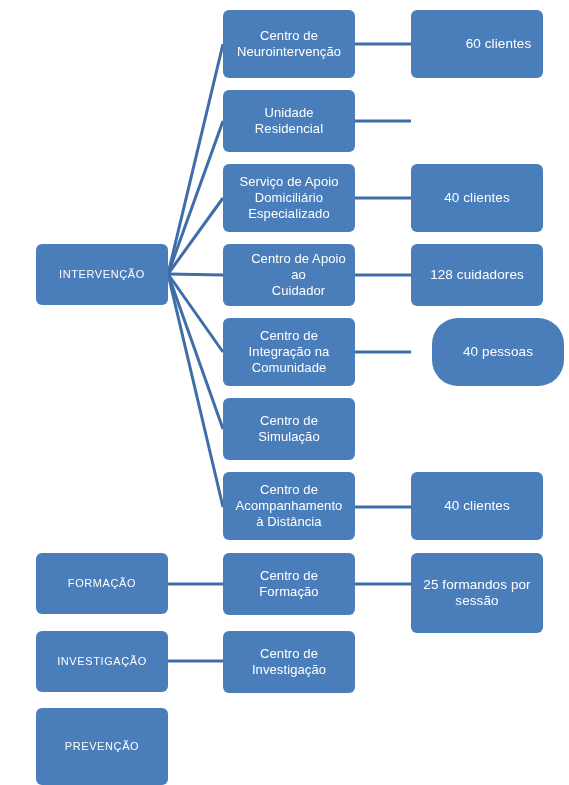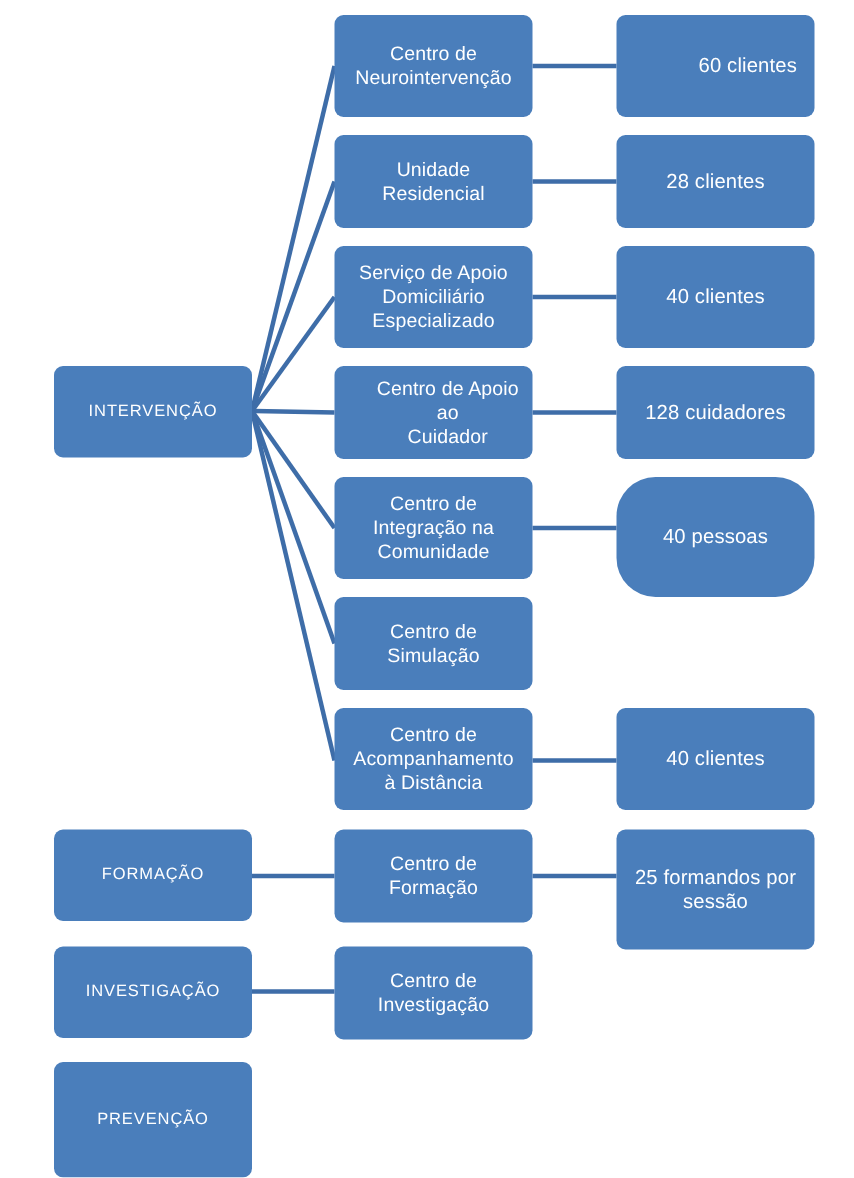--- a/index.html
+++ b/index.html
@@ -147,33 +147,30 @@
 
   <div class="node svc" style="left:223px; top:631px; width:132px; height:62px;">
     <span class="label">Centro de
 Investigação</span>
   </div>
 
   <div class="node qty" style="left:411px; top:10px; width:132px; height:68px;padding-left:43px;">
     <span class="label">60 clientes</span>
   </div>
 
-  <div class="node qty" style="left:411px; top:90px; width:132px; height:62px;">
-    <span class="label">28 clientes</span>
-  </div>
 
   <div class="node qty" style="left:411px; top:164px; width:132px; height:68px;">
     <span class="label">40 clientes</span>
   </div>
 
   <div class="node qty" style="left:411px; top:244px; width:132px; height:62px;">
     <span class="label">128 cuidadores</span>
   </div>
 
-  <div class="node qty" style="left:411px; top:318px; width:132px; height:80px;border-radius:26px;">
+  <div class="node qty" style="left:432px; top:318px; width:132px; height:68px;border-radius:26px;">
     <span class="label">40 pessoas</span>
   </div>
 
   <div class="node qty" style="left:411px; top:472px; width:132px; height:68px;">
     <span class="label">40 clientes</span>
   </div>
 
   <div class="node qty" style="left:411px; top:553px; width:132px; height:80px;">
     <span class="label">25 formandos por
 sessão</span>

